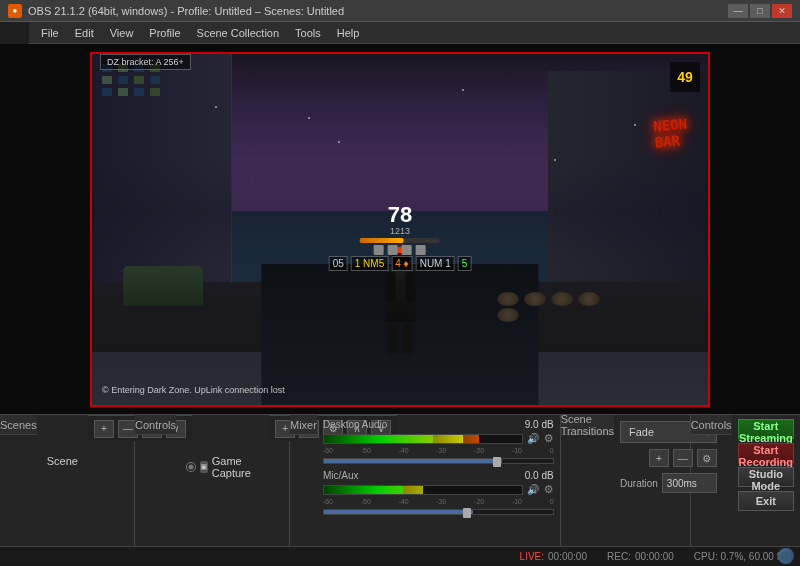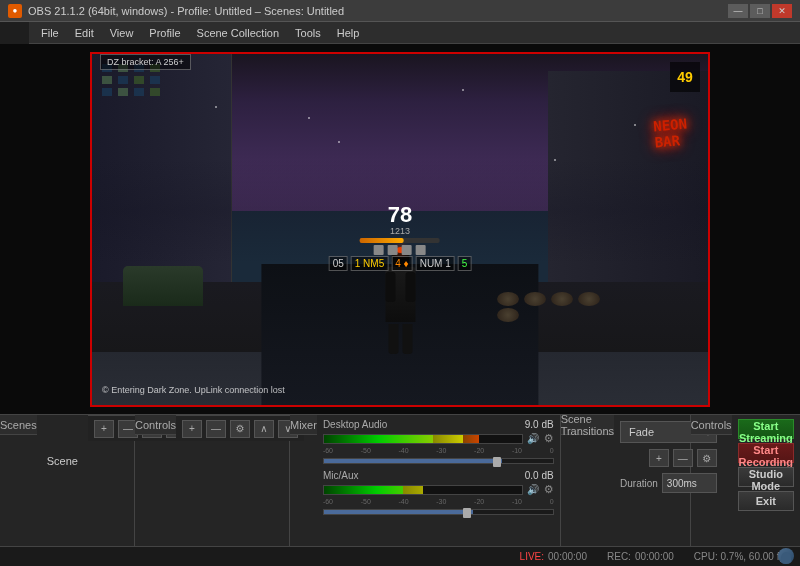--- a/index.html
+++ b/index.html
@@ -815,20 +815,29 @@
     <div class="panel-toolbar">
       <button class="toolbar-btn">+</button>
       <button class="toolbar-btn">—</button>
       <button class="toolbar-btn">∧</button>
       <button class="toolbar-btn">∨</button>
     </div>
   </div>
 
   <div class="panel" id="sources-panel">
     <div class="panel-header">Controls</div>
+    <div class="scenes-content">
+      <div class="source-item">
+        <div class="source-eye">
+          <div class="source-eye-pupil"></div>
+        </div>
+        <div class="source-icon-box">▣</div>
+        <span>Game Capture</span>
+      </div>
+    </div>
     <div class="panel-toolbar">
       <button class="toolbar-btn">+</button>
       <button class="toolbar-btn">—</button>
       <button class="toolbar-btn">⚙</button>
       <button class="toolbar-btn">∧</button>
       <button class="toolbar-btn">∨</button>
     </div>
   </div>
 
   <div class="panel" id="mixer-panel">

